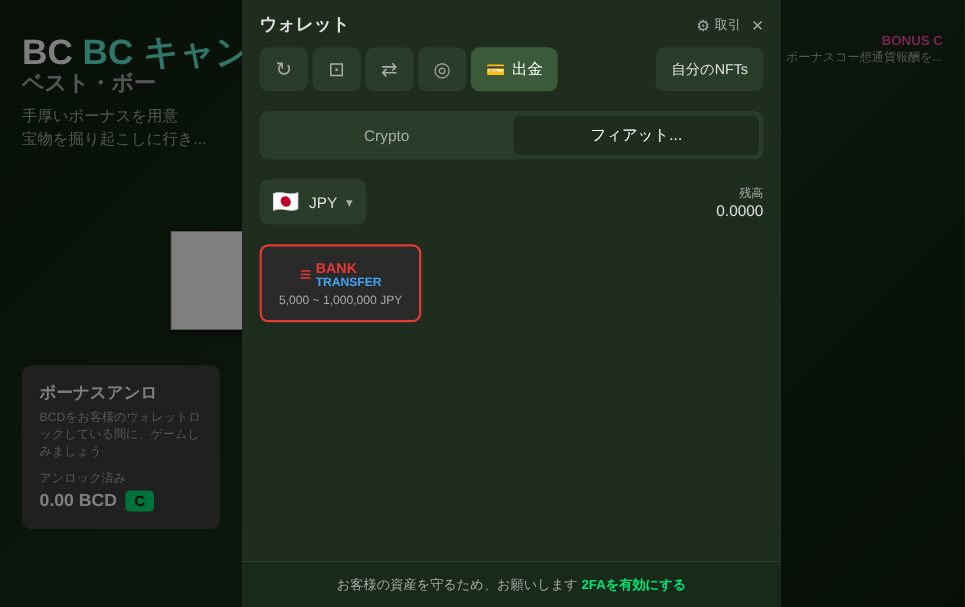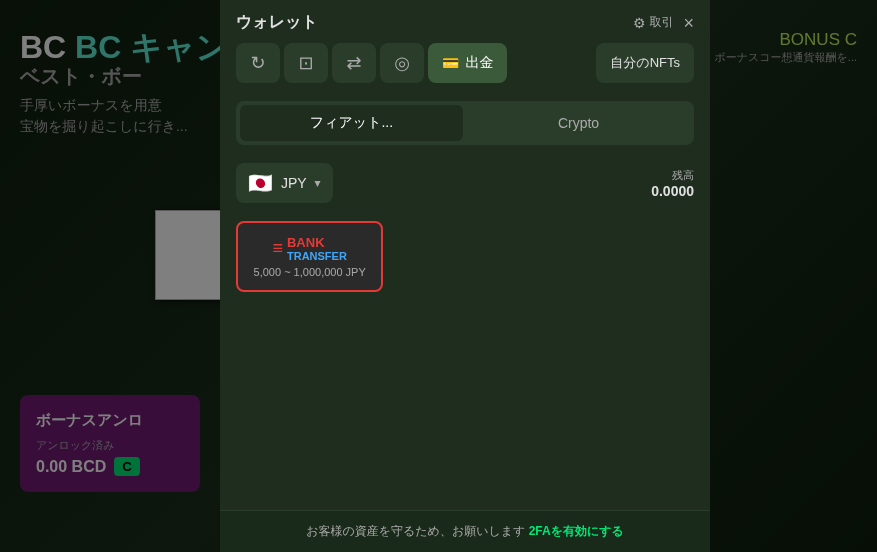--- a/index.html
+++ b/index.html
@@ -37,24 +37,24 @@
     }
     .bg-subtitle {
       font-size: 14px;
       color: #aaa;
       margin-top: 8px;
       line-height: 1.5;
     }
 
     .bg-bonus-section {
       position: absolute;
-      bottom: 60px;
+      bottom: 71px;
       left: 20px;
       width: 180px;
-      background: #701a75;
+      background: #404040;
       border-radius: 8px;
       padding: 16px;
     }
     .bg-bonus-title {
       font-size: 15px;
       font-weight: 700;
       color: #fff;
     }
     .bg-bonus-desc {
       font-size: 11px;
@@ -73,23 +73,23 @@
       color: #fff;
     }
 
     .bg-right-section {
       position: absolute;
       top: 30px;
       right: 20px;
       text-align: right;
     }
     .bg-right-title {
-      font-size: 17px;
-      font-weight: 400;
-      color: #bef264;
+      font-size: 12px;
+      font-weight: 700;
+      color: #ec4899;
     }
     .bg-right-desc {
       font-size: 11px;
       color: #aaa;
     }
 
     
     .arrow-container {
       position: absolute;
       left: 155px;
@@ -265,21 +265,21 @@
     }
     .balance-section {
       text-align: right;
     }
     .balance-label {
       font-size: 11px;
       color: #aaa;
     }
     .balance-value {
       font-size: 14px;
-      font-weight: 700;
+      font-weight: 400;
       color: #e0e0e0;
     }
 
     
     .payment-section {
       padding: 8px 16px;
       flex: 1;
     }
     .payment-grid {
       display: grid;
@@ -357,20 +357,21 @@
     <span class="highlight">BC キャン</span>
   </div>
   <div class="bg-title" style="font-size:20px; color:#aaa;">ベスト・ボー</div>
   <div class="bg-subtitle">
     <span>手厚いボーナスを用意</span><br>
     <span>宝物を掘り起こしに行き...</span>
   </div>
 
   <div class="bg-bonus-section">
     <div class="bg-bonus-title">ボーナスアンロ</div>
+    <div class="bg-bonus-desc">BCDをお客様のウォレットロックしている間に、ゲームしみましょう</div>
     <div class="bg-bonus-label">アンロック済み</div>
     <div style="display:flex; align-items:center; gap:8px; margin-top:4px;">
       <div class="bg-bonus-amount">0.00 BCD</div>
       <button style="background:#00e676; border:none; border-radius:4px; color:#000; font-weight:700; padding:2px 8px; cursor:pointer;">C</button>
     </div>
   </div>
 
   <div class="bg-right-section">
     <div class="bg-right-title">BONUS C</div>
     <div class="bg-right-desc">ボーナスコー想通貨報酬を...</div>
@@ -413,22 +414,22 @@
     </button>
     <button class="toolbar-btn-withdraw toolbar-btn active">
       <span>💳</span>
       <span>出金</span>
     </button>
     <div class="toolbar-separator"></div>
     <button class="toolbar-nft-btn">自分のNFTs</button>
   </div>
 
   <div class="tab-switcher">
+    <button class="tab-btn inactive">Crypto</button>
     <button class="tab-btn active">フィアット...</button>
-    <button class="tab-btn inactive">Crypto</button>
   </div>
 
   <div class="currency-row">
     <div class="currency-select-wrapper">
       <span style="font-size:20px;">🇯🇵</span>
       <span class="currency-code">JPY</span>
       <span class="currency-chevron">▾</span>
     </div>
     <div class="balance-section">
       <div class="balance-label">残高</div>

